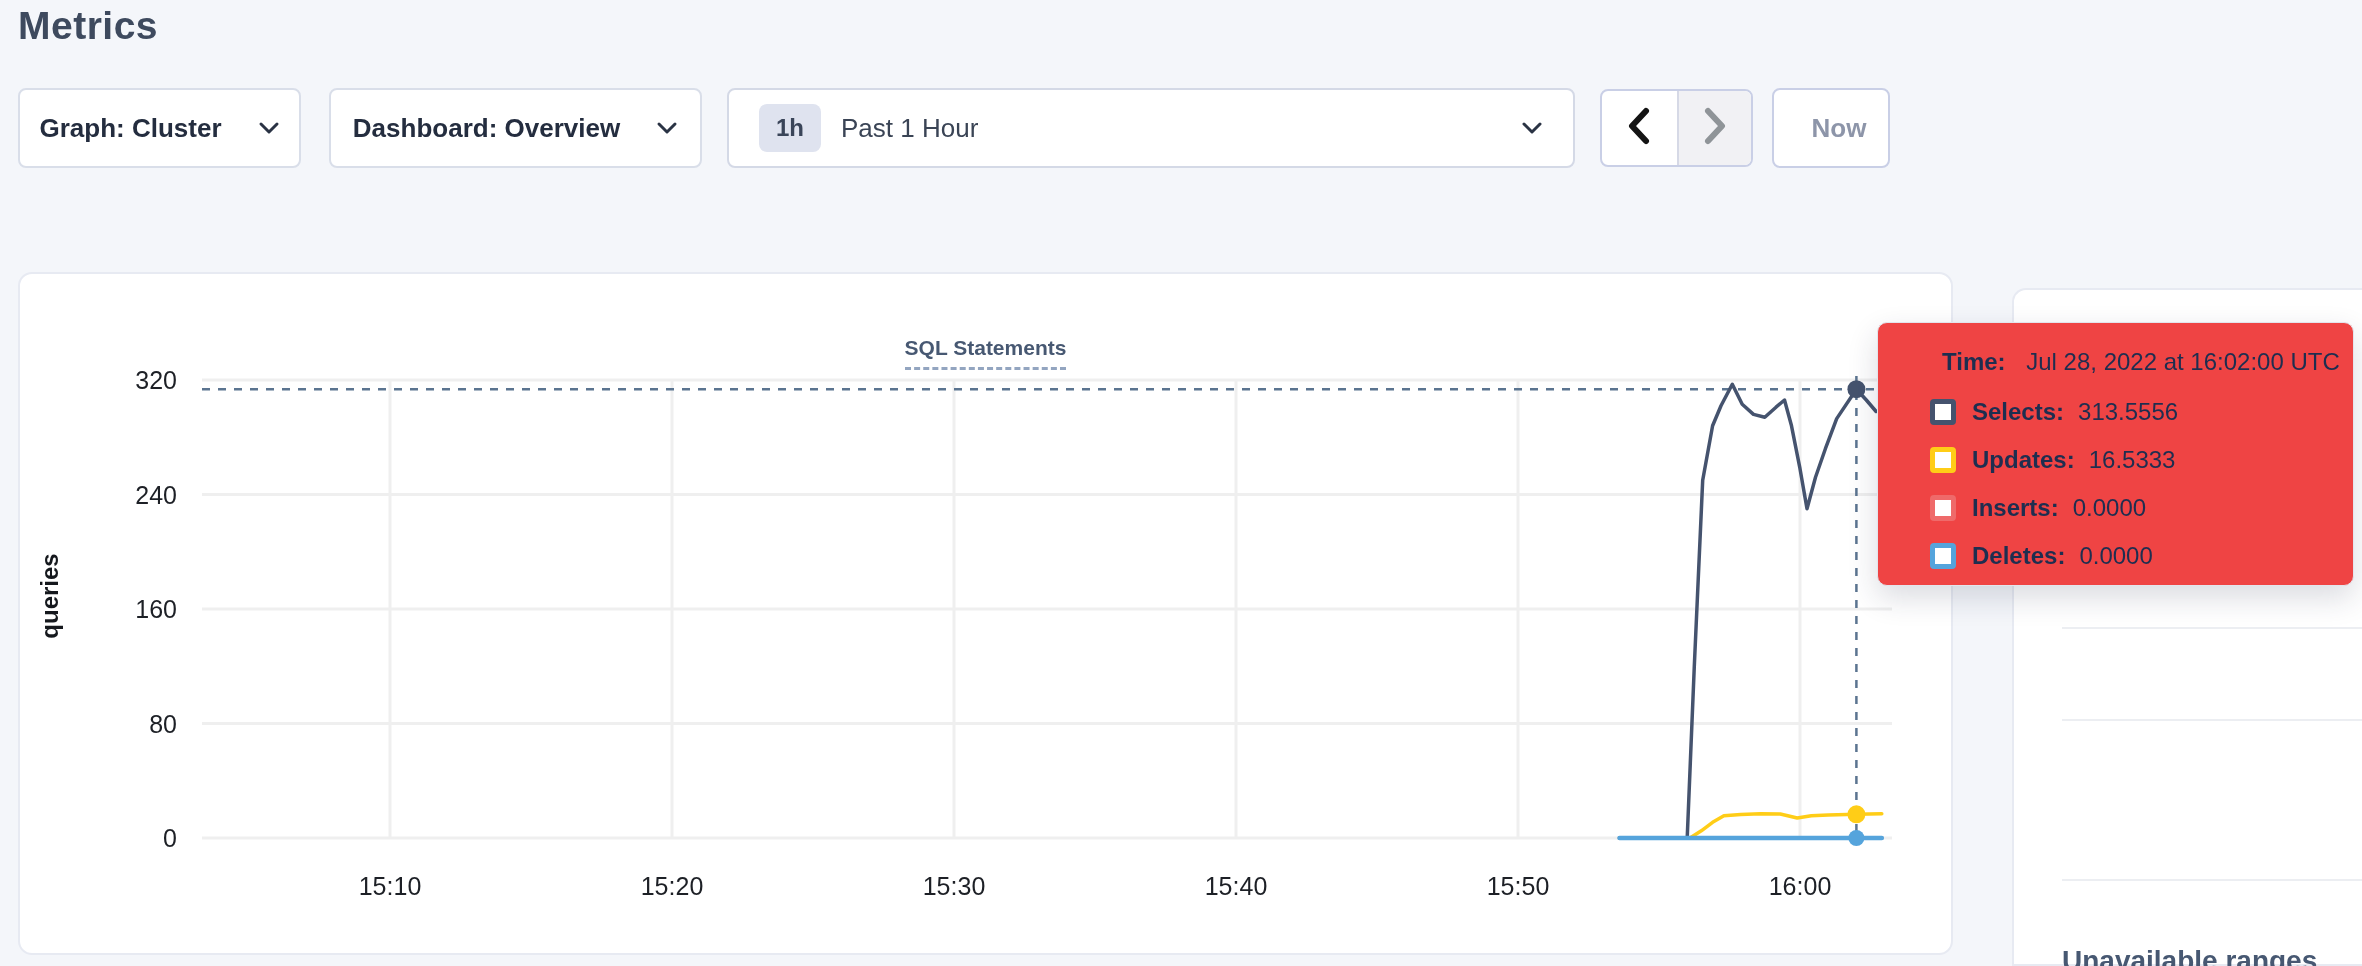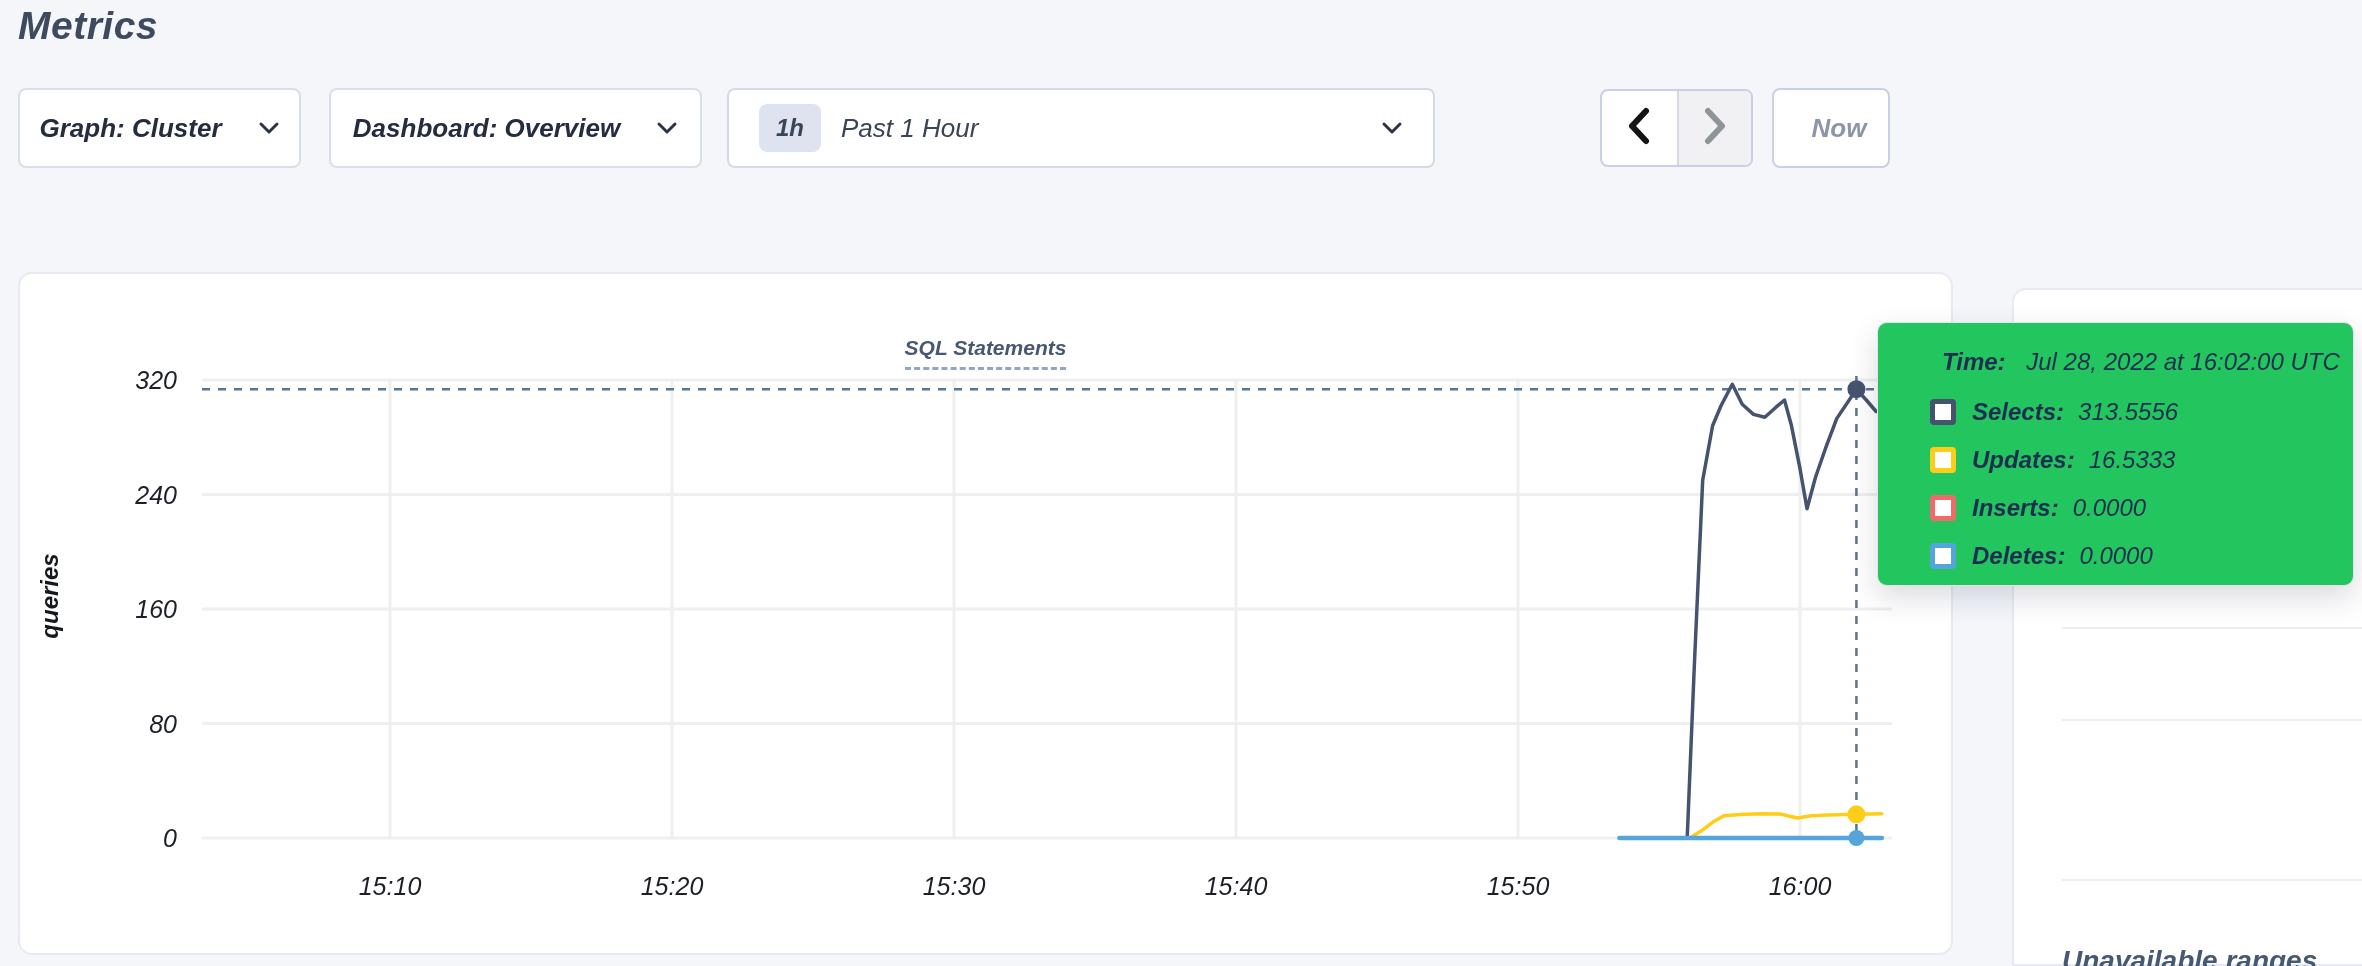--- a/index.html
+++ b/index.html
@@ -1,35 +1,35 @@
 <!DOCTYPE html>
 <html><head>
 <meta charset="utf-8">
 <style>
   * { margin:0; padding:0; box-sizing:border-box; }
   html,body { width:2362px; height:966px; }
   #app {
     position:relative; width:2362px; height:966px; overflow:hidden;
-    background:#f4f6fa; font-family:"Liberation Sans", sans-serif; color:#242d3f;font-style:italic;
+    background:#f4f6fa; font-family:"Liberation Sans", sans-serif; color:#242d3f;
   }
   .page-title {
     position:absolute; left:18px; top:4px;
     font-size:39px; font-weight:700; color:#3e4a5e; letter-spacing:.5px;
   }
   
   .ctl {
     position:absolute; top:88px; height:80px; background:#fff;
     border:2px solid #d9dee9; border-radius:8px;
     display:flex; align-items:center; cursor:pointer;
     font-size:26px; color:#242d3f;
   }
   .ctl.dropdown { justify-content:center; gap:36px; font-weight:700; }
   #graph-dd { left:18px;  width:283px; }
   #dash-dd  { left:329px; width:373px; }
-  #time-sel { left:727px; width:708px; font-weight:400; padding:0 30px; border-color:#d4d9e6; }
+  #time-sel { left:727px; width:848px; font-weight:400; padding:0 30px; border-color:#d4d9e6; }
   .badge {
     background:#dfe3ef; border-radius:8px; padding:10px 17px;
     font-size:24px; font-weight:700; color:#3a4559; margin-right:20px;
   }
   .time-label { color:#3a4455; }
   .chev { display:inline-flex; }
   .ml-auto { margin-left:auto; }
   .arrow-group {
     position:absolute; left:1600px; top:89px; width:153px; height:78px;
     border:2px solid #c9cfe6; border-radius:8px; overflow:hidden;
@@ -52,21 +52,21 @@
     border-bottom:3px dashed #93a5c0; padding-bottom:7px; cursor:pointer;margin-top:28px;
   }
   .y-axis-label {
     position:absolute; left:-90px; top:308px; width:240px; text-align:center;
     transform:rotate(-90deg); font-size:24px; font-weight:700; color:#15181d;
   }
   #chart-svg { position:absolute; left:0; top:0; }
   
   .tooltip {
     position:absolute; left:1877px; top:322px; width:477px; height:264px;
-    background:#22c55e; border:1px solid #e3e5ec; border-radius:10px;
+    background:#ef4444; border:1px solid #e3e5ec; border-radius:10px;
     box-shadow:0 12px 30px rgba(30,40,70,.16);
     padding:25px 28px; z-index:6; font-size:24px; color:#1e2e50;
   }
   .t-time { margin-left:36px; margin-bottom:22px; white-space:nowrap; }
   .t-row  { display:flex; align-items:center; margin-bottom:20px;padding-left:24px; }
   .t-label { font-weight:700; margin-right:14px; white-space:nowrap; }
   .t-value { white-space:nowrap; }
   .swatch {
     width:26px; height:26px; border-radius:4px; border:5px solid #000;
     background:#fff; margin-right:16px; flex:0 0 auto;

